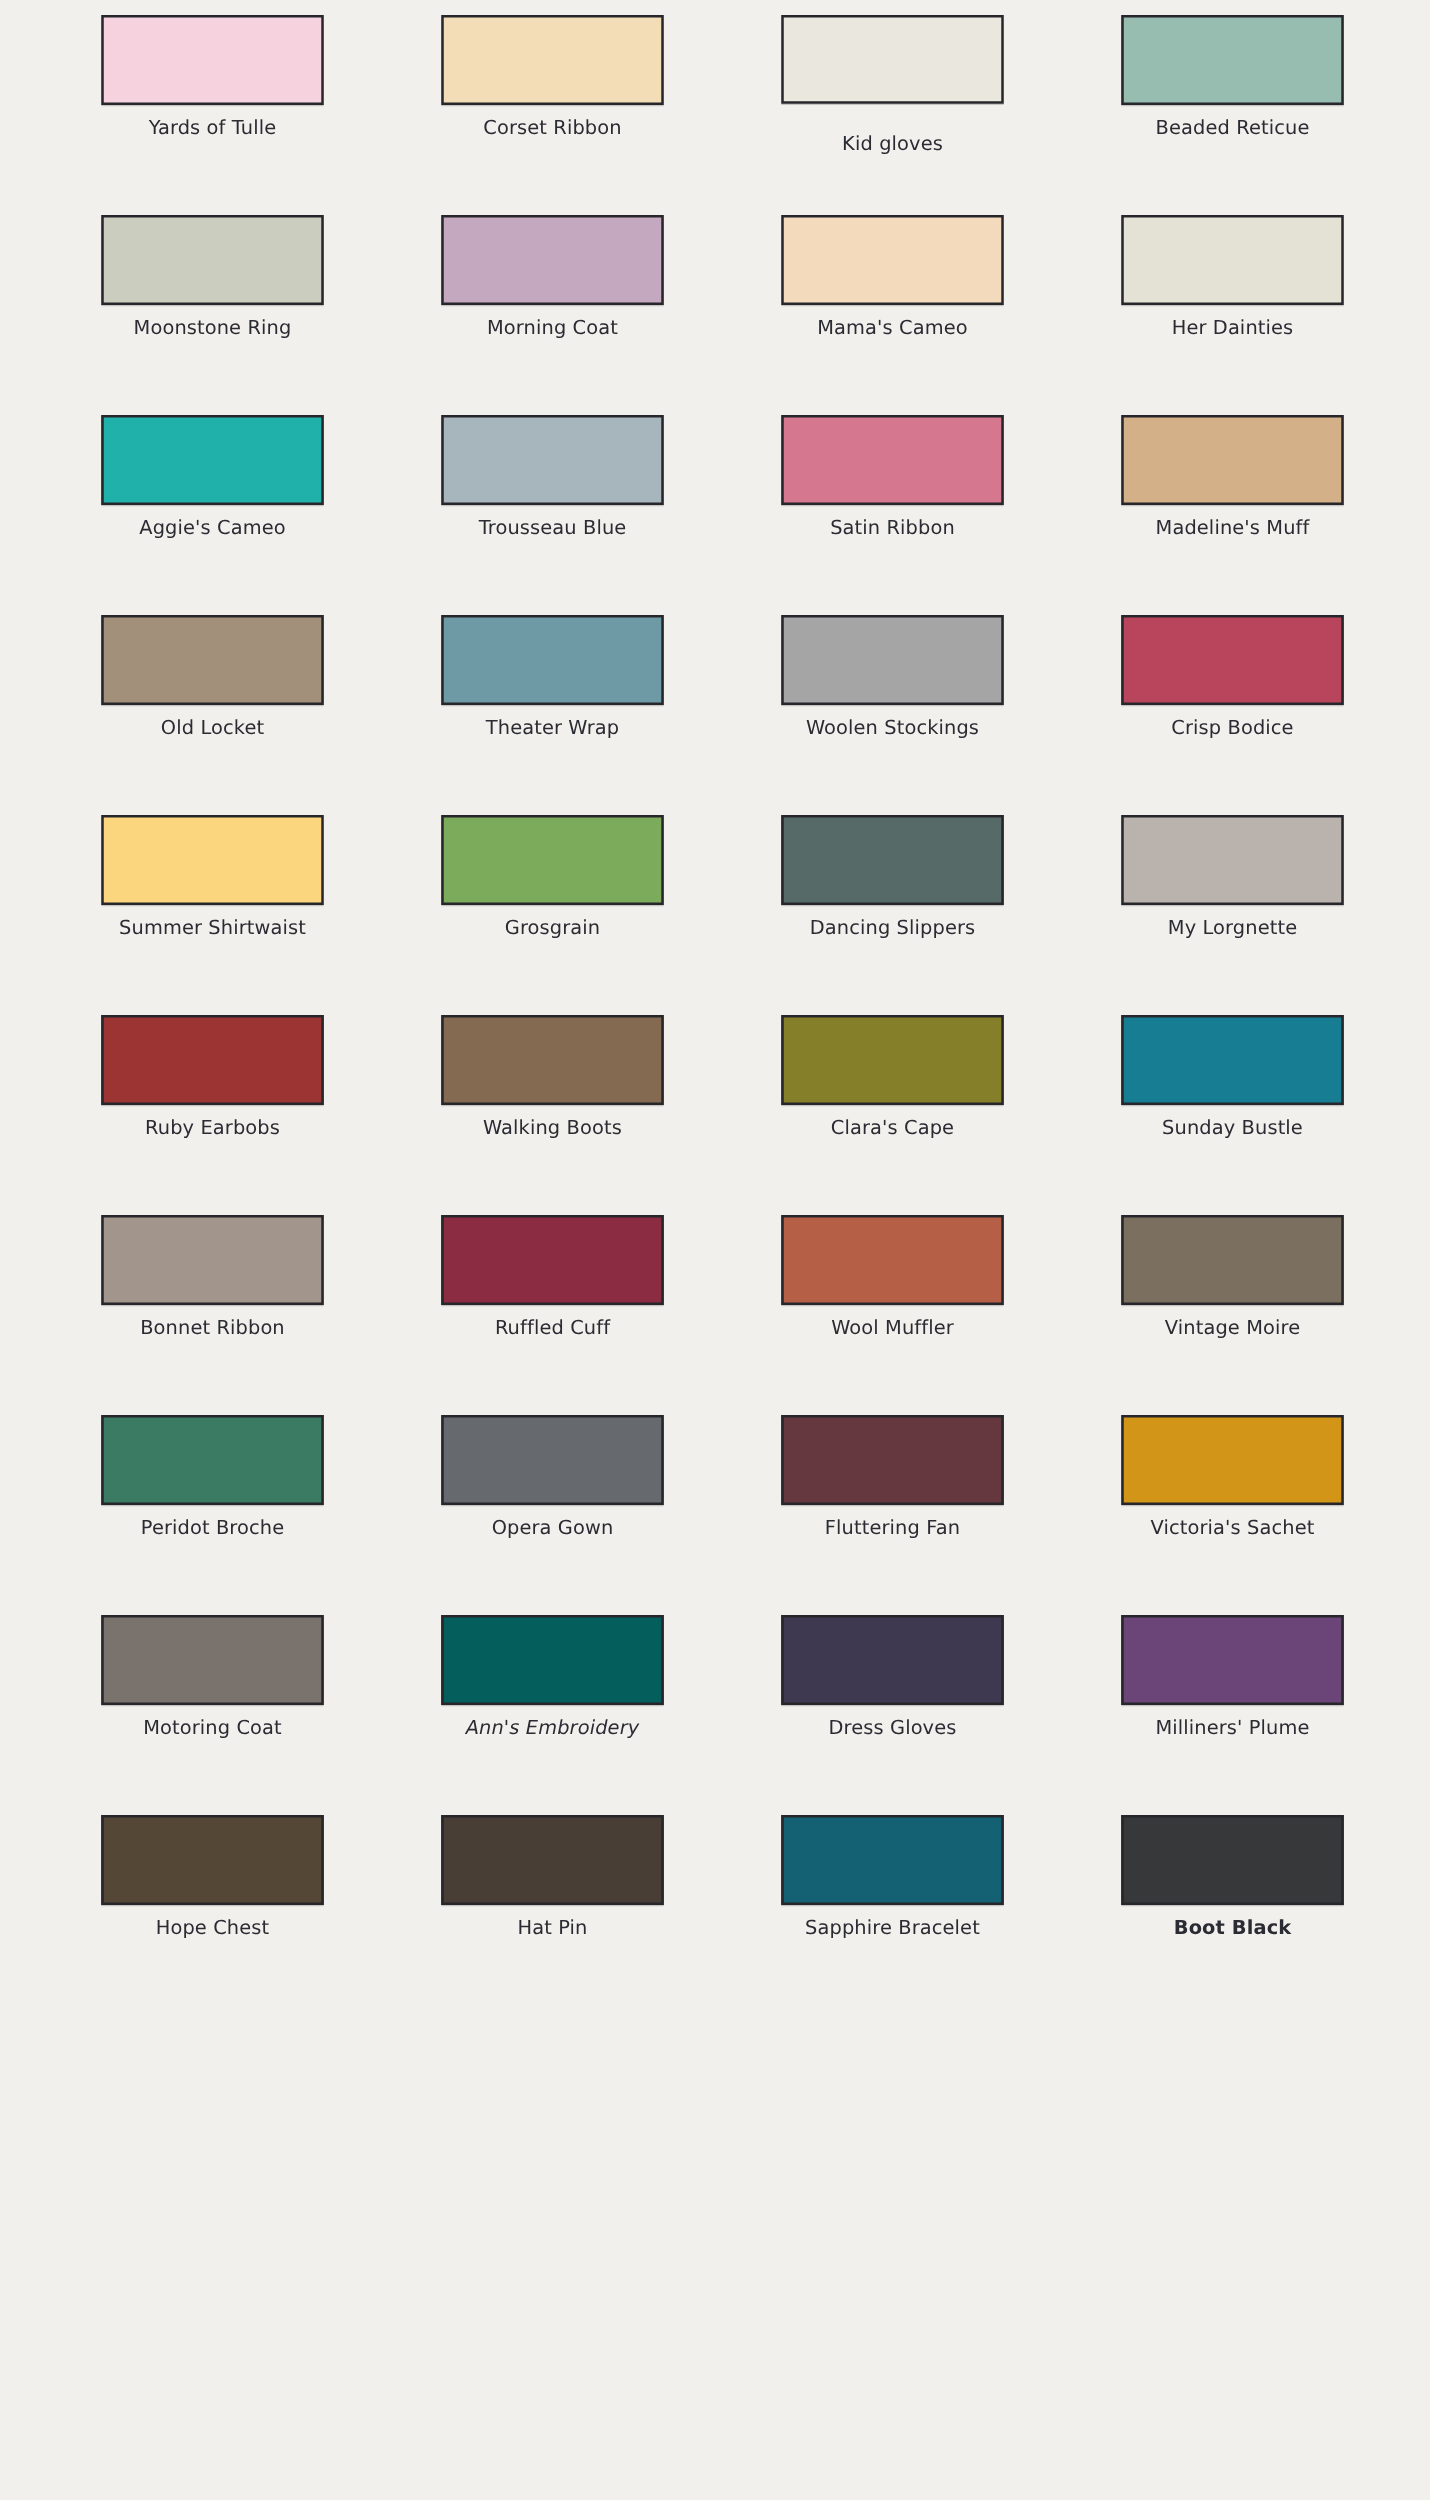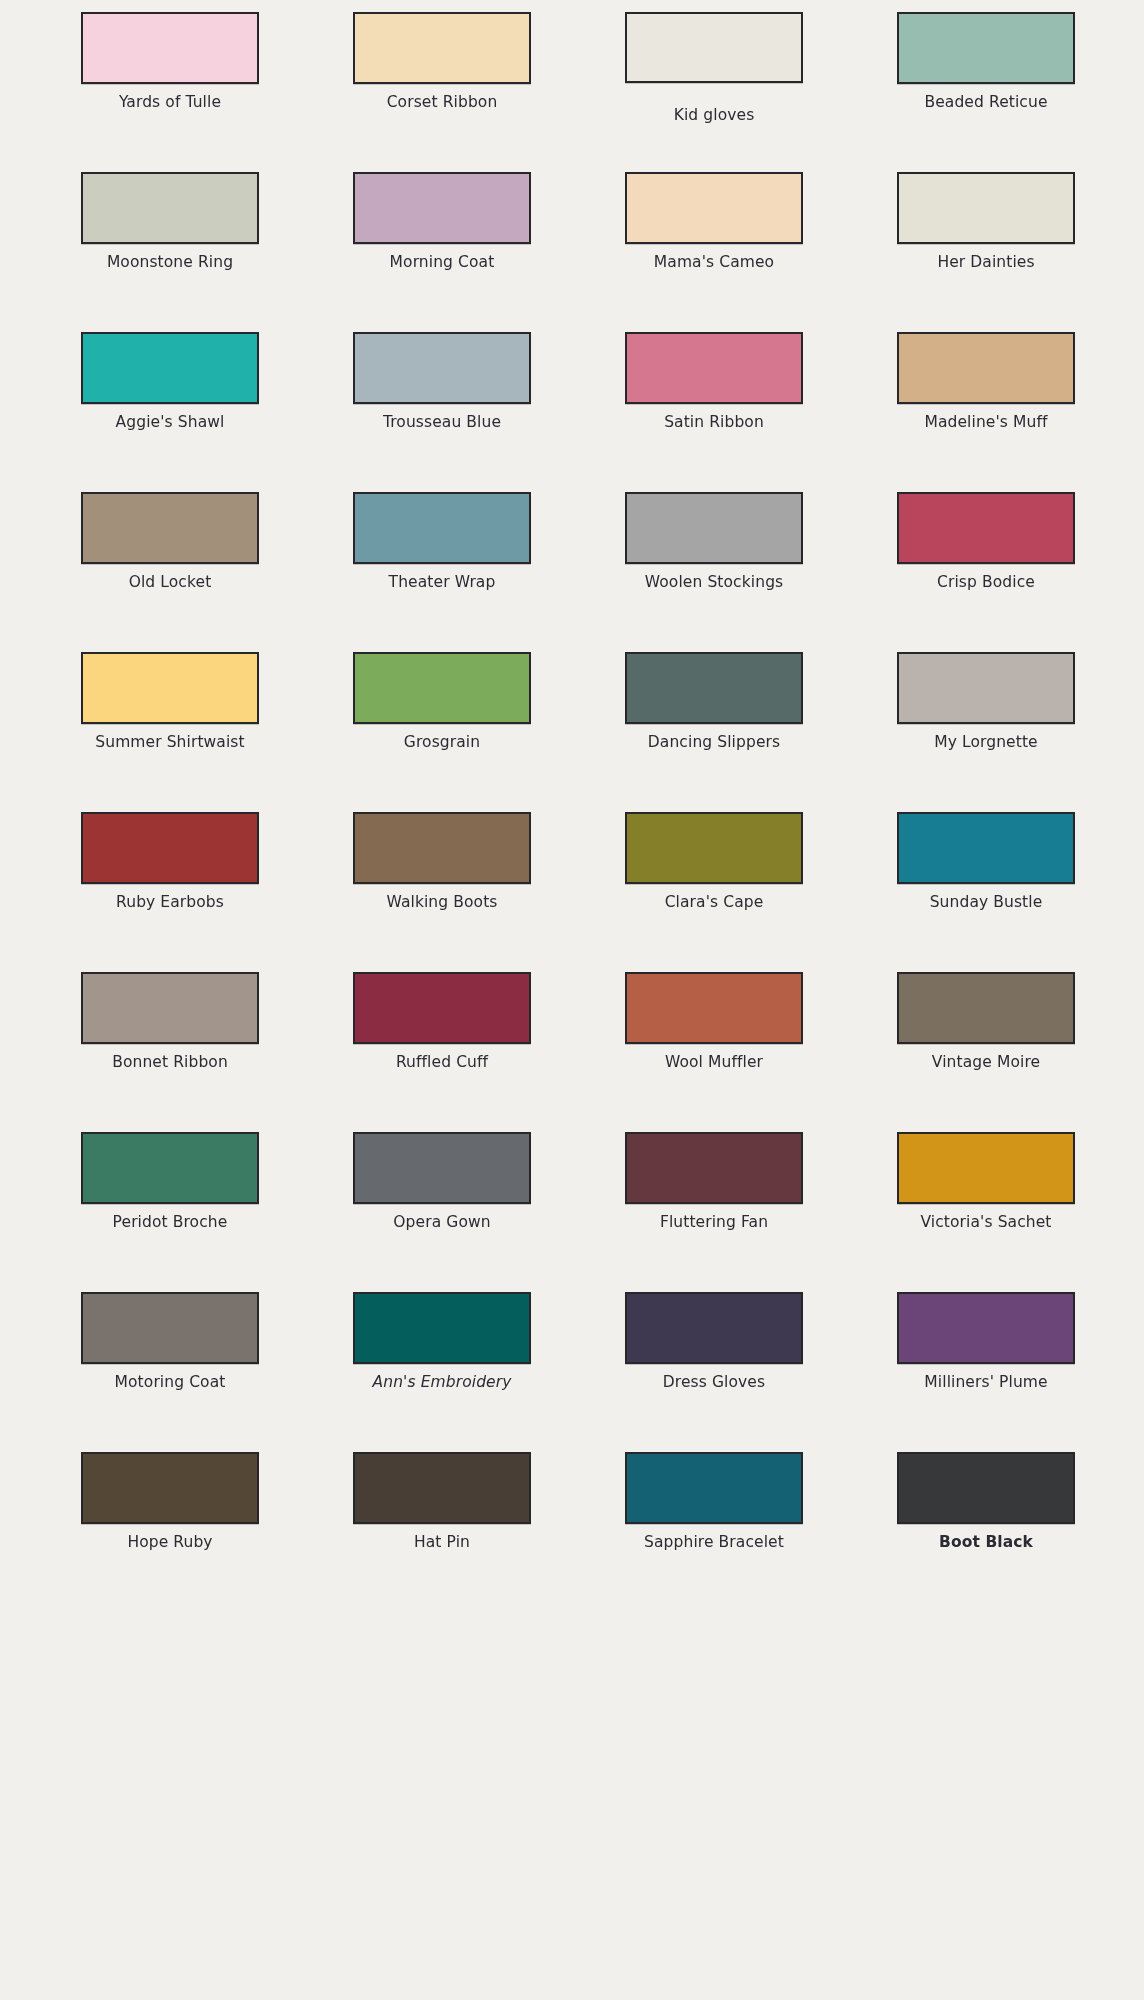--- a/index.html
+++ b/index.html
@@ -89,21 +89,21 @@
     <div class="swatch-cell">
       <div class="swatch-chip" style="background: rgb(244, 218, 189); border-color: rgb(38, 38, 43);"></div>
       <div class="swatch-label" style="color: rgb(43, 43, 51);">Mama's Cameo</div>
     </div>
     <div class="swatch-cell">
       <div class="swatch-chip" style="background: rgb(228, 226, 212); border-color: rgb(38, 38, 43);"></div>
       <div class="swatch-label" style="color: rgb(43, 43, 51);">Her Dainties</div>
     </div>
     <div class="swatch-cell">
       <div class="swatch-chip" style="background: rgb(32, 178, 170); border-color: rgb(38, 38, 43);"></div>
-      <div class="swatch-label" style="color: rgb(43, 43, 51);">Aggie's Shawl</div>
+      <div class="swatch-label" style="color: rgb(43, 43, 51);">Aggie's Cameo</div>
     </div>
     <div class="swatch-cell">
       <div class="swatch-chip" style="background: rgb(167, 182, 188); border-color: rgb(38, 38, 43);"></div>
       <div class="swatch-label" style="color: rgb(43, 43, 51);">Trousseau Blue</div>
     </div>
     <div class="swatch-cell">
       <div class="swatch-chip" style="background: rgb(213, 119, 143); border-color: rgb(38, 38, 43);"></div>
       <div class="swatch-label" style="color: rgb(43, 43, 51);">Satin Ribbon</div>
     </div>
     <div class="swatch-cell">
@@ -201,21 +201,21 @@
     <div class="swatch-cell">
       <div class="swatch-chip" style="background: rgb(62, 57, 80); border-color: rgb(38, 38, 43);"></div>
       <div class="swatch-label" style="color: rgb(43, 43, 51);">Dress Gloves</div>
     </div>
     <div class="swatch-cell">
       <div class="swatch-chip" style="background: rgb(107, 68, 120); border-color: rgb(38, 38, 43);"></div>
       <div class="swatch-label" style="color: rgb(43, 43, 51);">Milliners' Plume</div>
     </div>
     <div class="swatch-cell">
       <div class="swatch-chip" style="background: rgb(85, 71, 54); border-color: rgb(38, 38, 43);"></div>
-      <div class="swatch-label" style="color: rgb(43, 43, 51);">Hope Ruby</div>
+      <div class="swatch-label" style="color: rgb(43, 43, 51);">Hope Chest</div>
     </div>
     <div class="swatch-cell">
       <div class="swatch-chip" style="background: rgb(73, 62, 54); border-color: rgb(38, 38, 43);"></div>
       <div class="swatch-label" style="color: rgb(43, 43, 51);">Hat Pin</div>
     </div>
     <div class="swatch-cell">
       <div class="swatch-chip" style="background: rgb(20, 97, 116); border-color: rgb(38, 38, 43);"></div>
       <div class="swatch-label" style="color: rgb(43, 43, 51);">Sapphire Bracelet</div>
     </div>
     <div class="swatch-cell">

